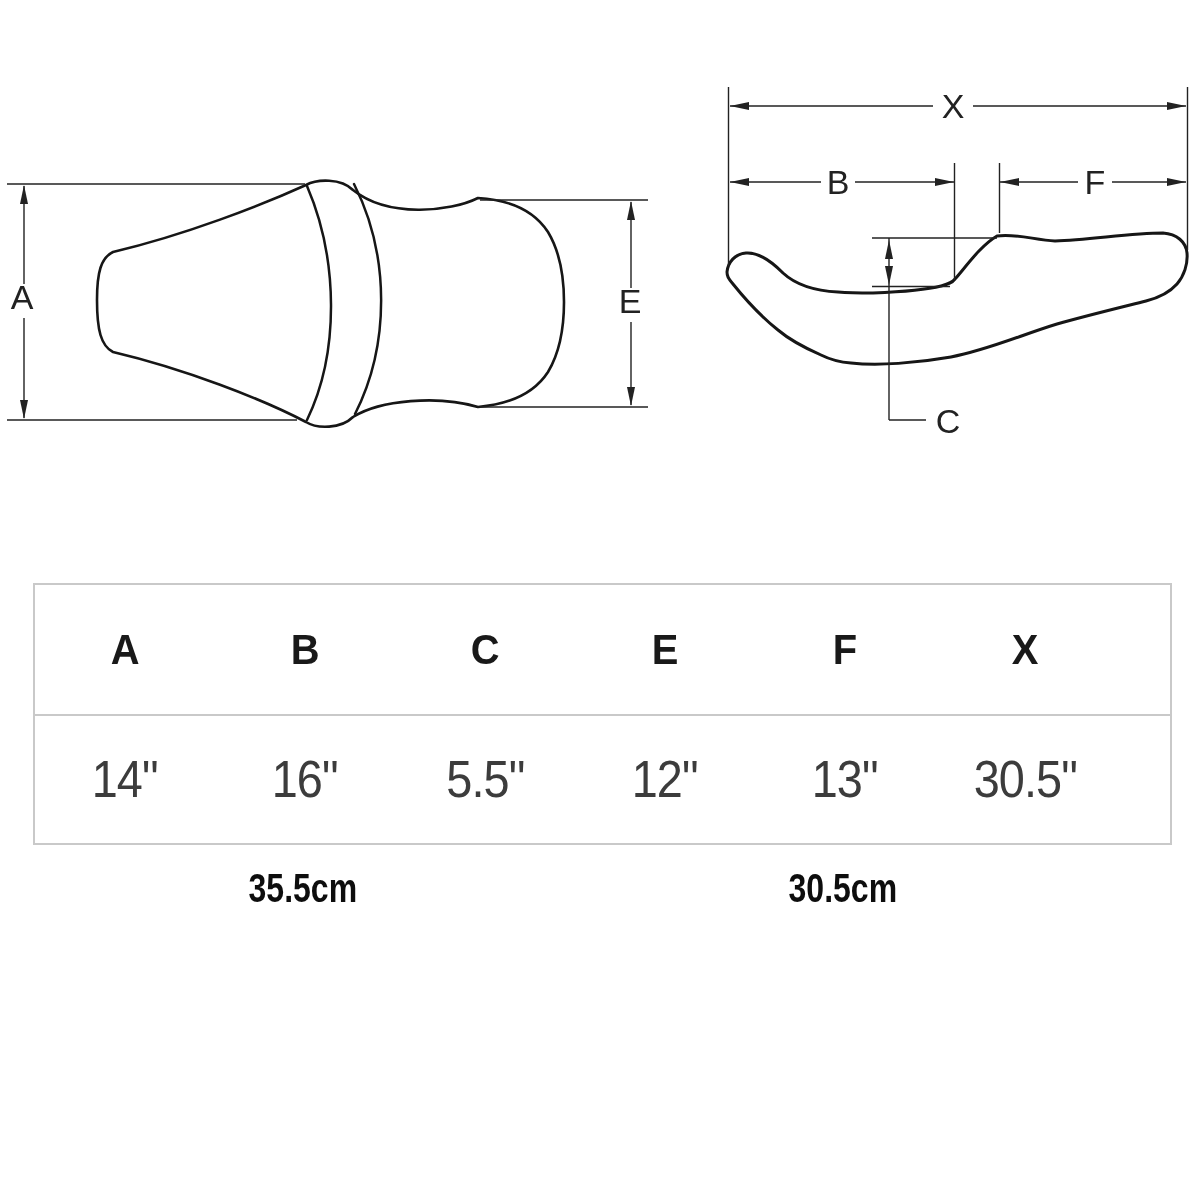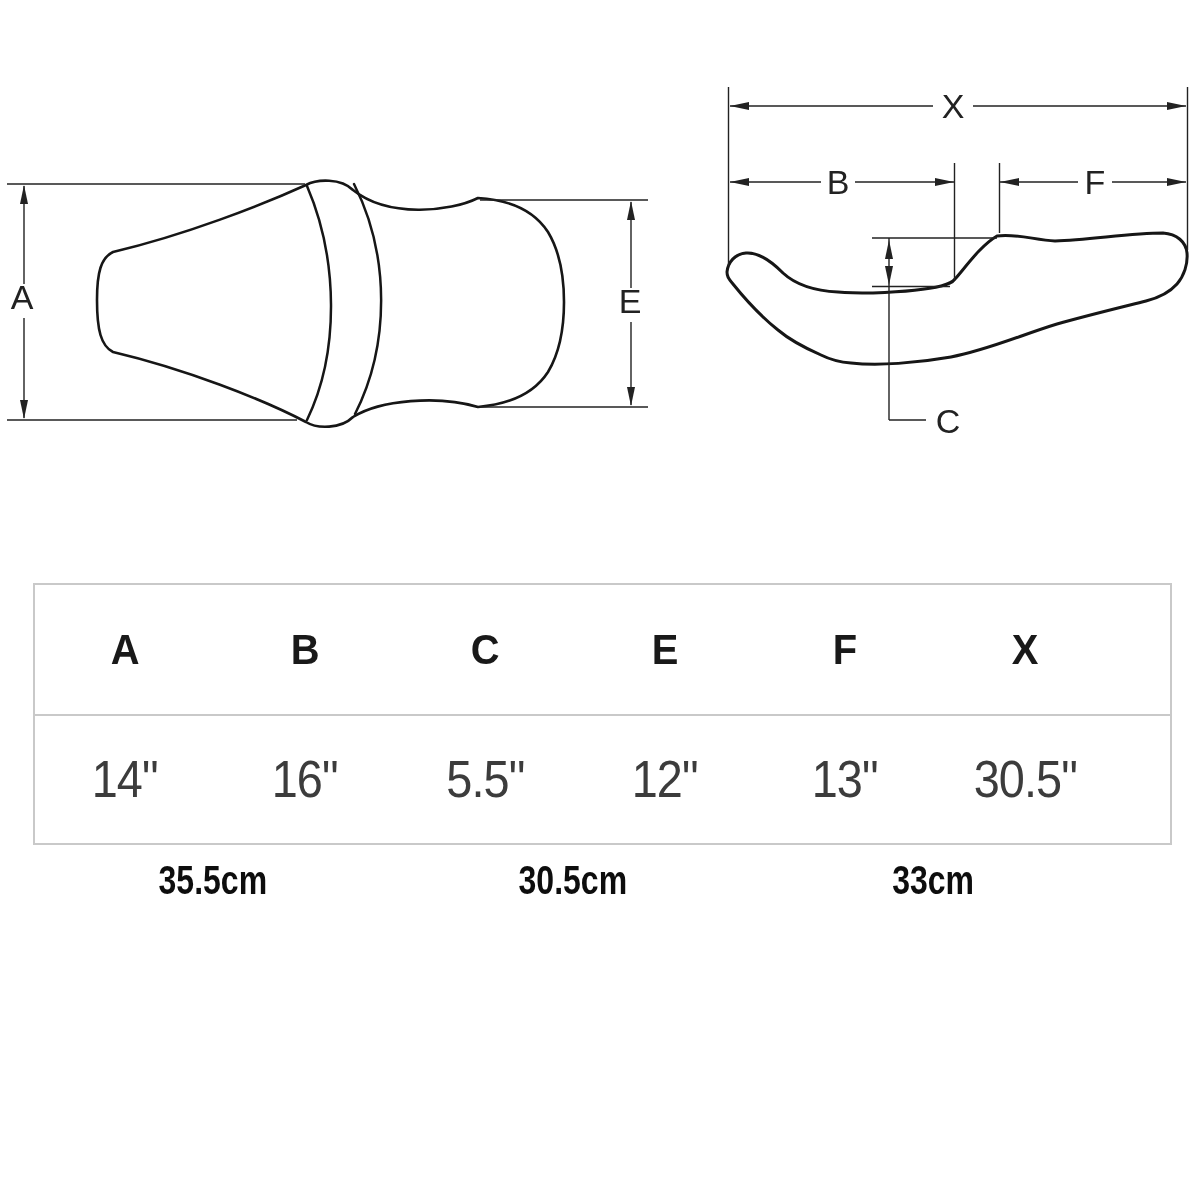--- a/index.html
+++ b/index.html
@@ -10,21 +10,21 @@
   
   .size-table{position:absolute;left:33px;top:583px;width:1135px;height:258px;
               border:2px solid #c9c9c9;background:#ffffff;}
   .t-row{display:flex;width:100%;padding-right:55px;box-sizing:border-box;}
   .t-head{height:131px;border-bottom:2px solid #c9c9c9;}
   .t-vals{height:125px;}
   .t-cell{flex:1 1 0;display:flex;align-items:center;justify-content:center;}
   .h-txt{font-size:42px;font-weight:700;color:#191919;display:inline-block;transform:scaleX(0.95);}
   .in-txt{font-size:52px;font-weight:400;color:#3c3c3c;display:inline-block;transform:scaleX(0.9);letter-spacing:-1px;}
   .cm-row{position:absolute;left:33px;top:849px;width:1135px;height:62px;display:flex;
-          padding-right:55px;box-sizing:border-box;}
+          padding-right:55px;box-sizing:border-box;align-items:flex-end;}
   .cm-txt{font-size:40px;font-weight:700;color:#0d0d0d;display:inline-block;transform:scaleX(0.8);}
   .outline{fill:none;stroke:#161616;stroke-linecap:round;stroke-linejoin:round;}
   .dimline{fill:none;stroke:#222222;stroke-width:1.4;}
   .arrow{fill:#222222;stroke:none;}
 </style>
 </head>
 <body>
 
 <div class="canvas">
 
@@ -176,18 +176,15 @@
     </div>
   </div>
 
   <div class="cm-row">
     <div class="t-cell">
         <span class="cm-txt">35.5cm</span>
       </div>
     <div class="t-cell">
         <span class="cm-txt">30.5cm</span>
       </div>
-    <div class="t-cell">
-        <span class="cm-txt">33cm</span>
-      </div>
   </div>
 
 </div>
 
 </body></html>

